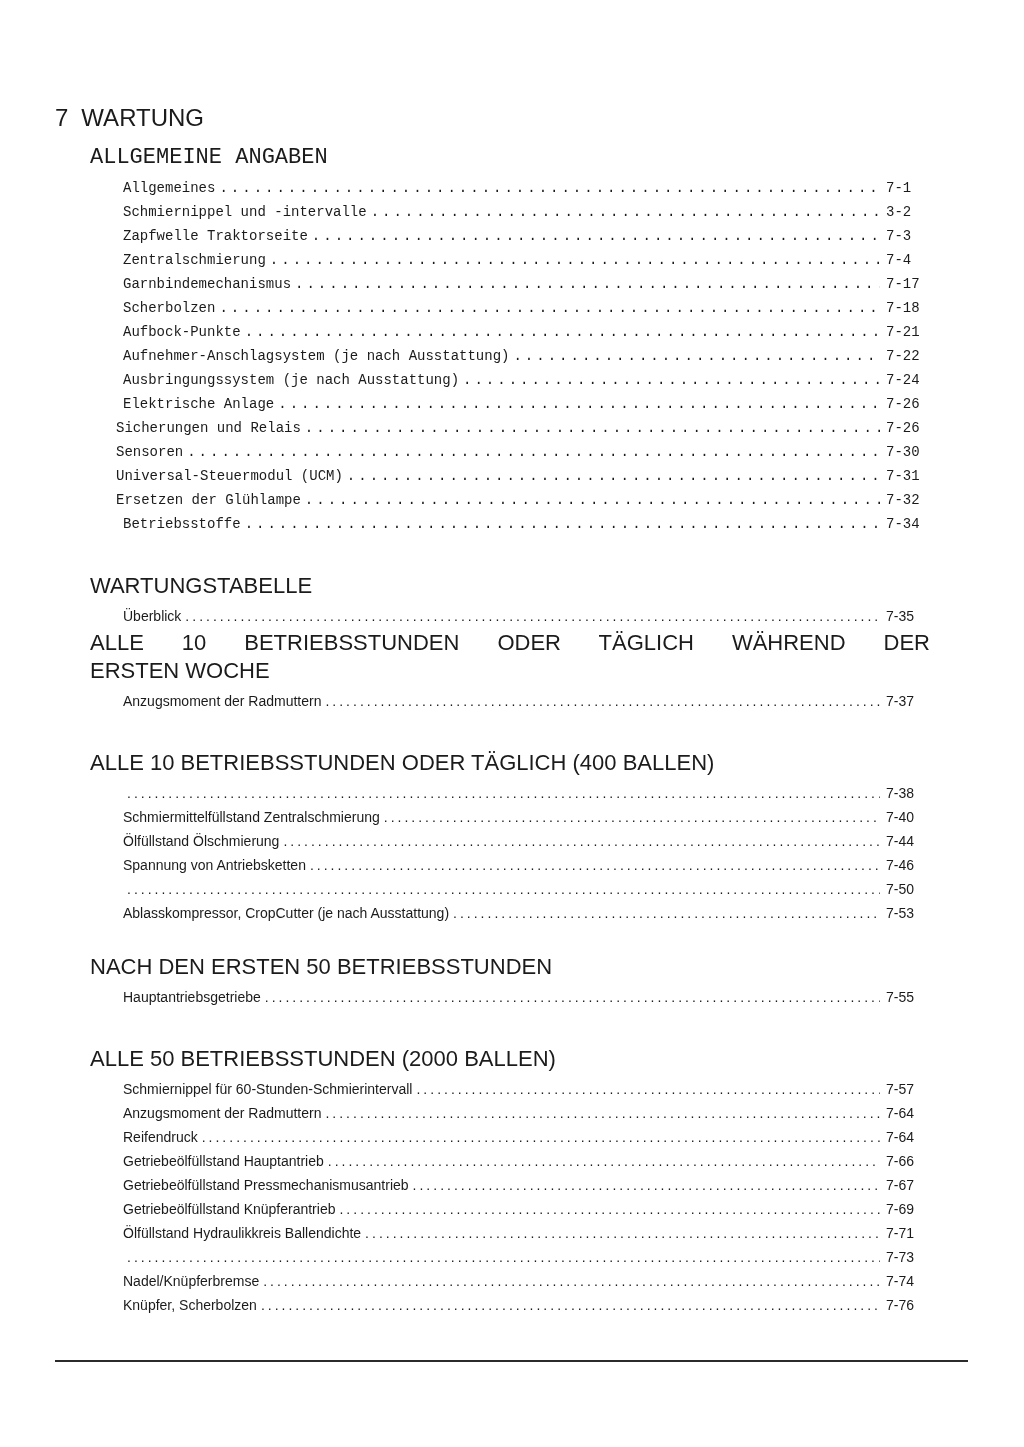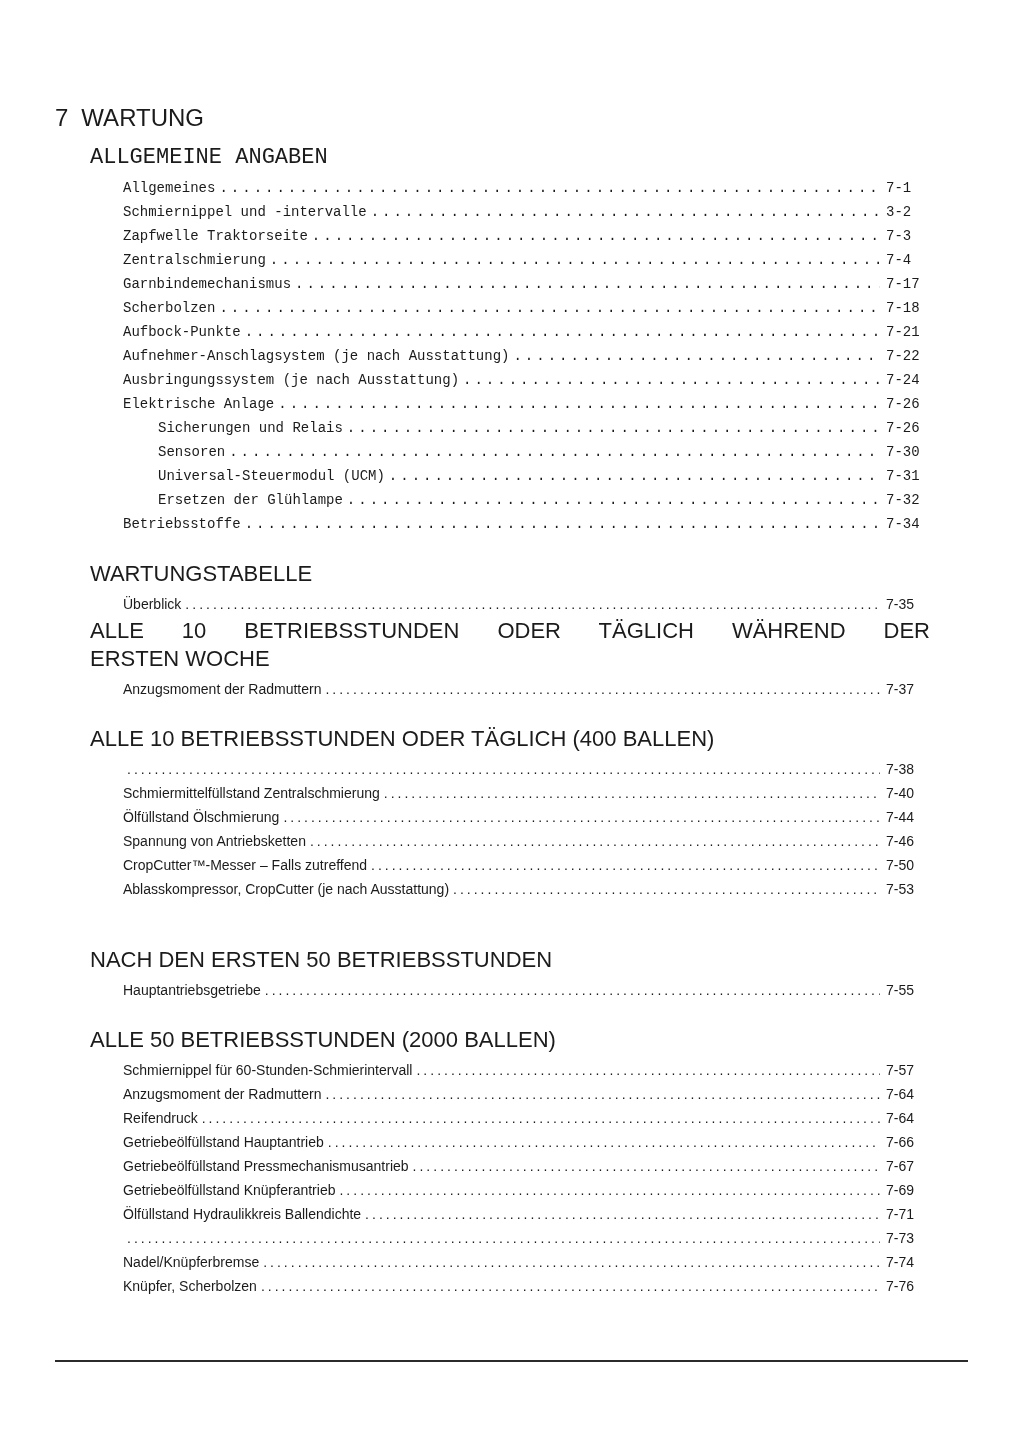--- a/index.html
+++ b/index.html
@@ -23,44 +23,44 @@
     width: 875px;
   }
   .chapter-title {
     margin: 0 0 12px 0;
     font-size: 24px;
     font-weight: 400;
     line-height: 28px;
     display: flex;
     gap: 13px;
   }
-  .toc-section { margin-top: 24px; }
+  .toc-section { margin-top: 36px; }
   .toc-section:nth-child(1) { margin-top: 0; font-family: Liberation Mono, monospace; }
   .toc-section:nth-child(3) { margin-top: 1px; }
-  .toc-section:nth-child(5) { margin-top: 45px; }
+  .toc-section:nth-child(5) { margin-top: 28px; }
   .section-heading {
     margin: 0 0 4px 35px;
     font-size: 22px;
     font-weight: 400;
     line-height: 28px;
     width: 840px;
   }
   .heading-line { line-height: 28px; }
   .heading-line.justified {
     text-align: justify;
     text-align-last: justify;
   }
   .toc-entry {
     display: flex;
     align-items: baseline;
     font-size: 14px;
     line-height: 24px;
     margin-left: 68px;
   }
-  .toc-entry.level-1 { margin-left: 103px; }
+  .toc-entry.level-1 { margin-left: 61px; }
   .entry-label { white-space: nowrap; }
   .dot-leader {
     flex: 1;
     overflow: hidden;
     white-space: nowrap;
     margin: 0 6px 0 4px;
     letter-spacing: 3px;
     min-width: 0;
   }
   .entry-page {
@@ -206,21 +206,20 @@
             <span class="entry-label">Ölfüllstand Ölschmierung</span>
             <span class="dot-leader">............................................................................................................................................................................................................................................................................................................</span>
             <span class="entry-page">7-44</span>
           </div>
           <div class="toc-entry level-0">
             <span class="entry-label">Spannung von Antriebsketten</span>
             <span class="dot-leader">............................................................................................................................................................................................................................................................................................................</span>
             <span class="entry-page">7-46</span>
           </div>
           <div class="toc-entry level-0">
-            <span class="entry-label">CropCutter™-Messer – Falls zutreffend</span>
             <span class="dot-leader">............................................................................................................................................................................................................................................................................................................</span>
             <span class="entry-page">7-50</span>
           </div>
           <div class="toc-entry level-0">
             <span class="entry-label">Ablasskompressor, CropCutter (je nach Ausstattung)</span>
             <span class="dot-leader">............................................................................................................................................................................................................................................................................................................</span>
             <span class="entry-page">7-53</span>
           </div>
         </section>
         <section class="toc-section">

